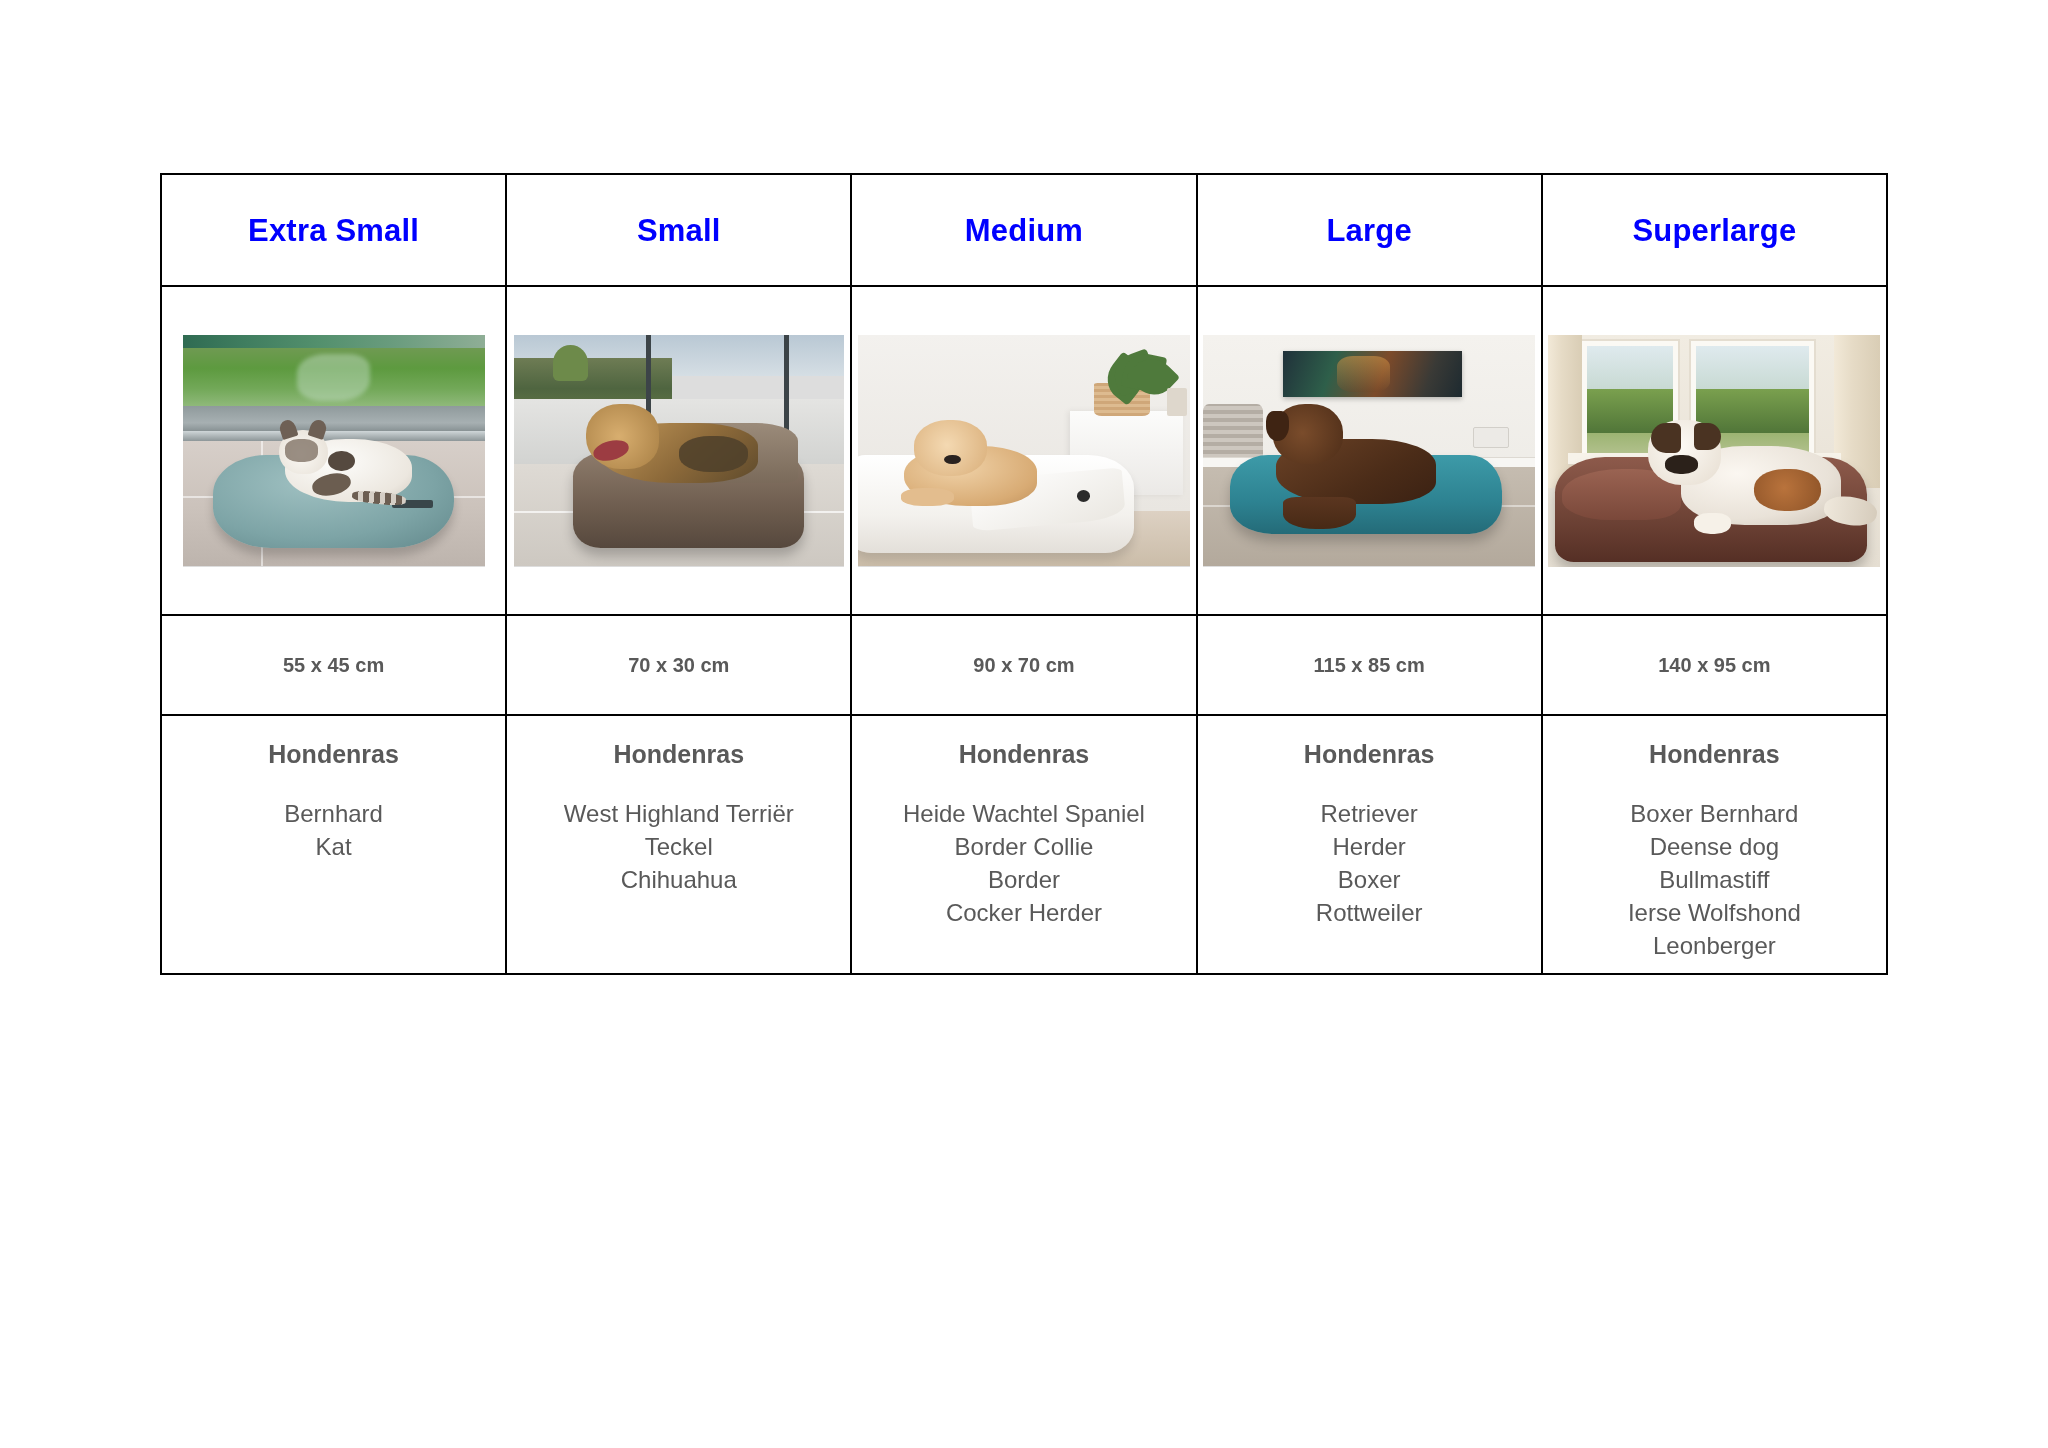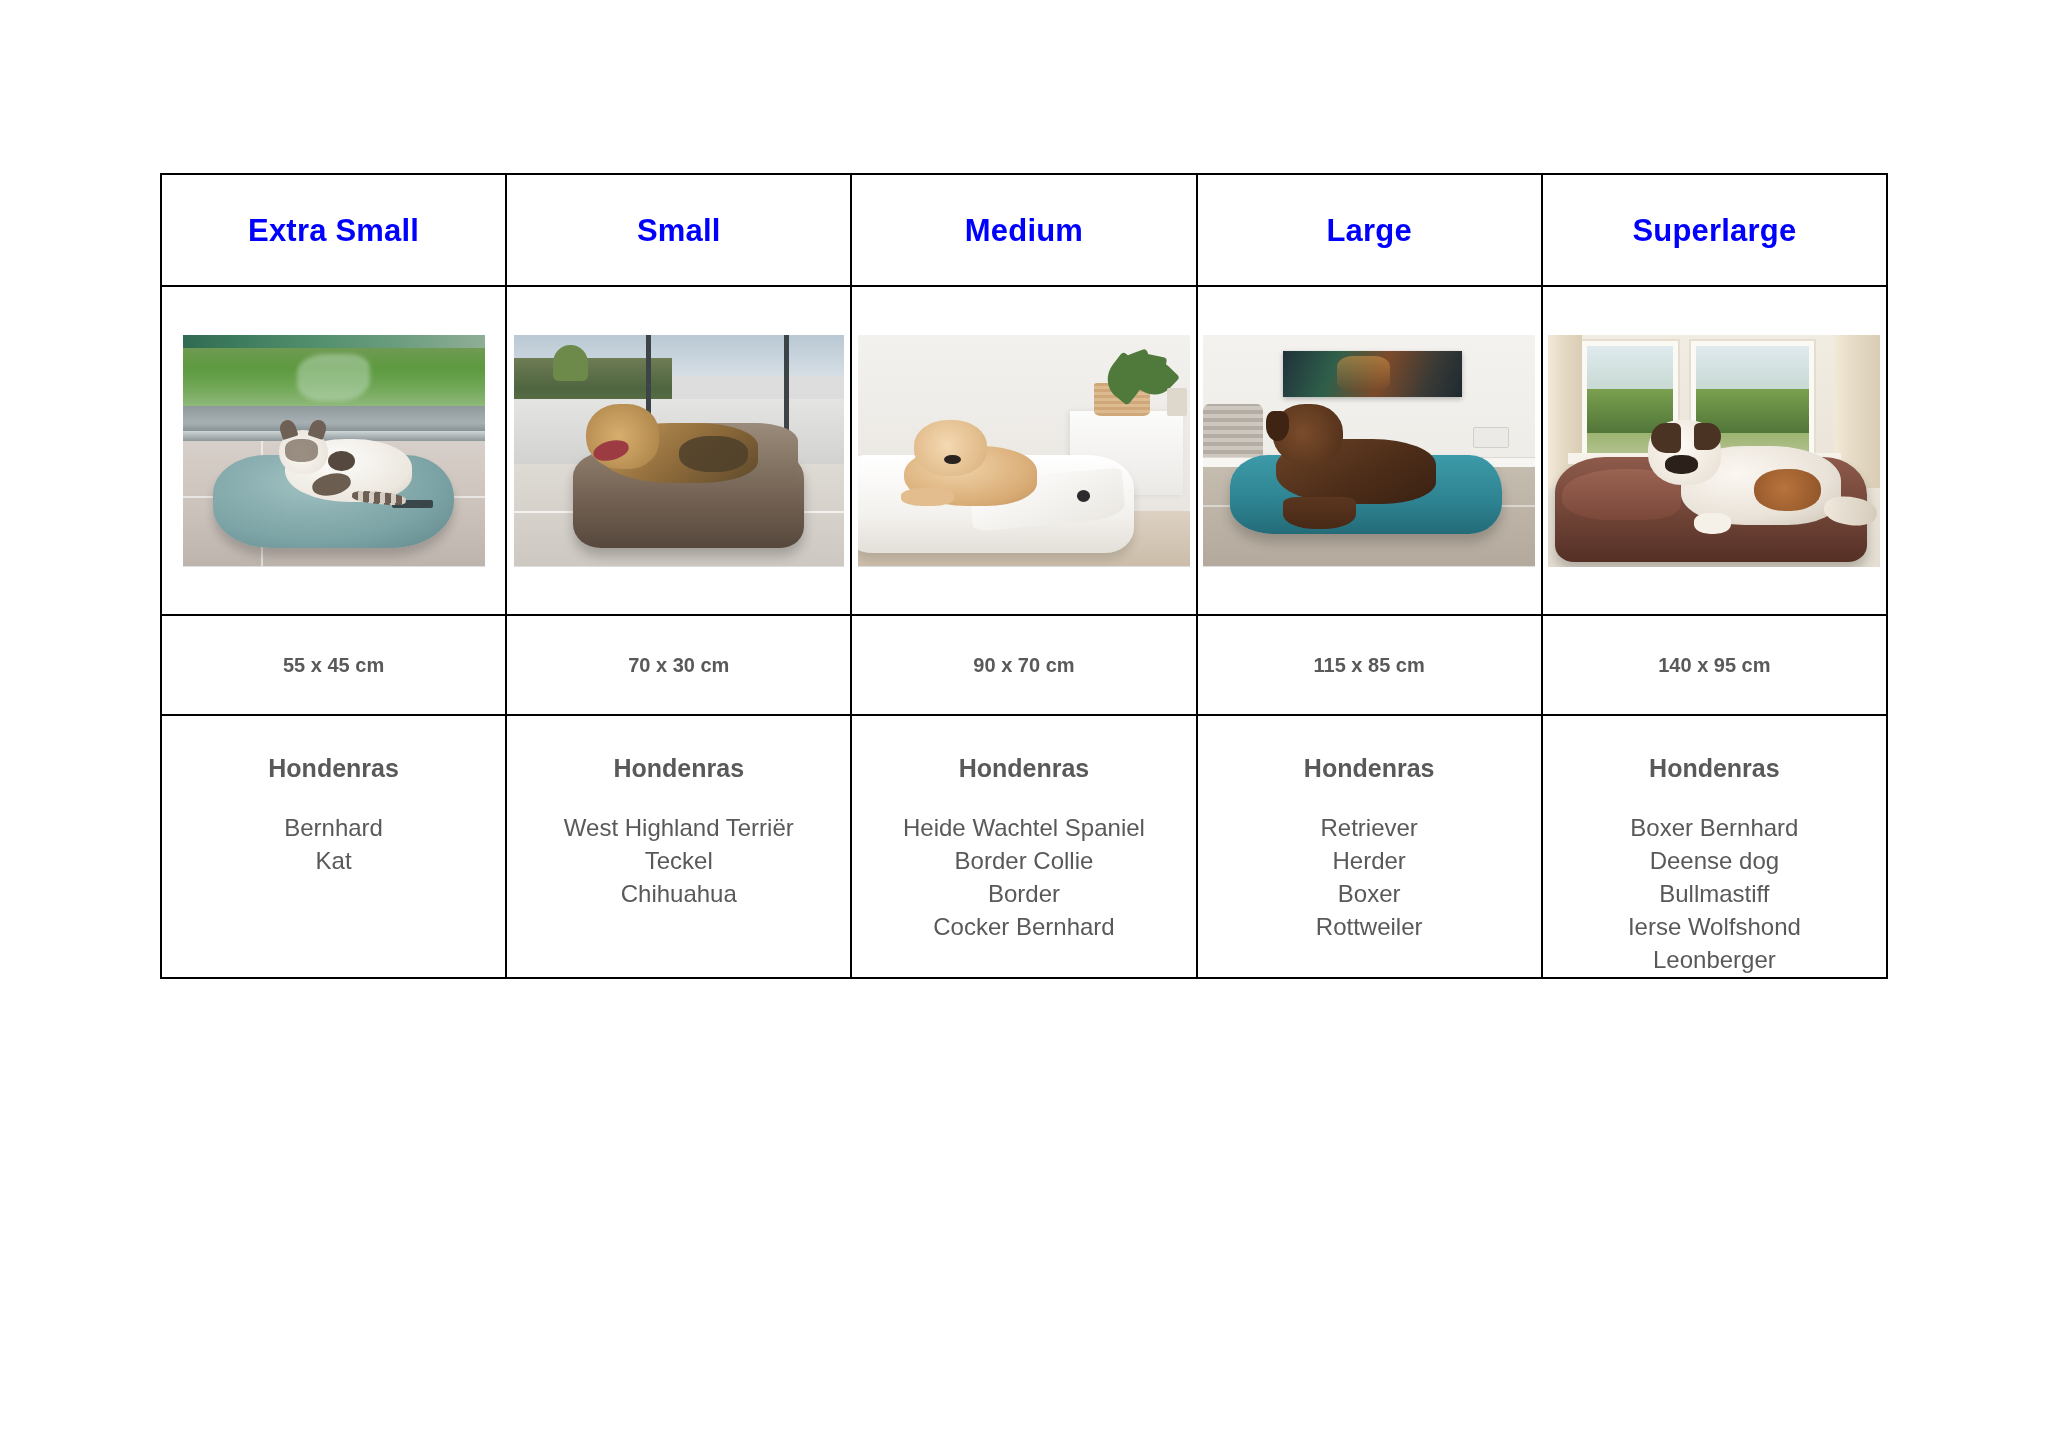--- a/index.html
+++ b/index.html
@@ -50,21 +50,21 @@
   
   tr.dim-row td{height:98px;}
   .dim{
     color:#595959;
     font-size:20px;
     font-weight:bold;
     line-height:1;
   }
   
   tr.breed-row td{height:257px;vertical-align:top;}
-  .breed-wrap{padding-top:40px;}
+  .breed-wrap{padding-top:26px;}
   .breed-title{
     color:#595959;
     font-size:25px;
     font-weight:bold;
     margin-bottom:30px;
     line-height:1;
   }
   .breed-list{
     color:#595959;
     font-size:24px;
@@ -438,21 +438,21 @@
           </div>
         </div>
       </td>
       <td>
         <div class="breed-wrap">
           <div class="breed-title">Hondenras</div>
           <div class="breed-list">
             <span class="breed-item">Heide Wachtel Spaniel</span>
             <span class="breed-item">Border Collie</span>
             <span class="breed-item">Border</span>
-            <span class="breed-item">Cocker Bernhard</span>
+            <span class="breed-item">Cocker Herder</span>
           </div>
         </div>
       </td>
       <td>
         <div class="breed-wrap">
           <div class="breed-title">Hondenras</div>
           <div class="breed-list">
             <span class="breed-item">Retriever</span>
             <span class="breed-item">Herder</span>
             <span class="breed-item">Boxer</span>

